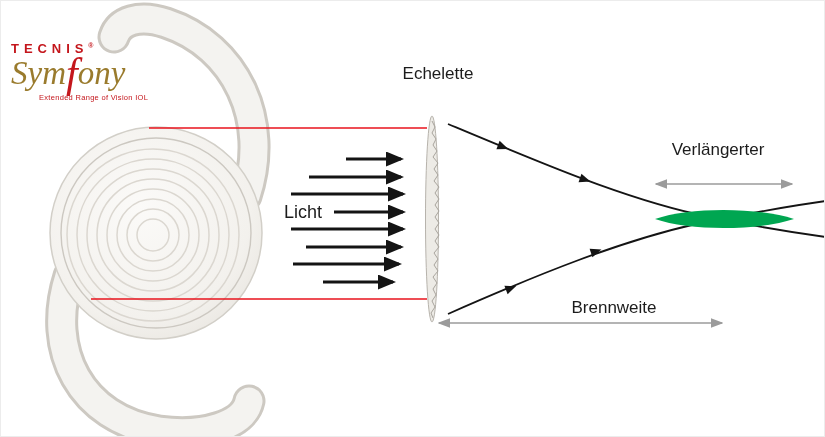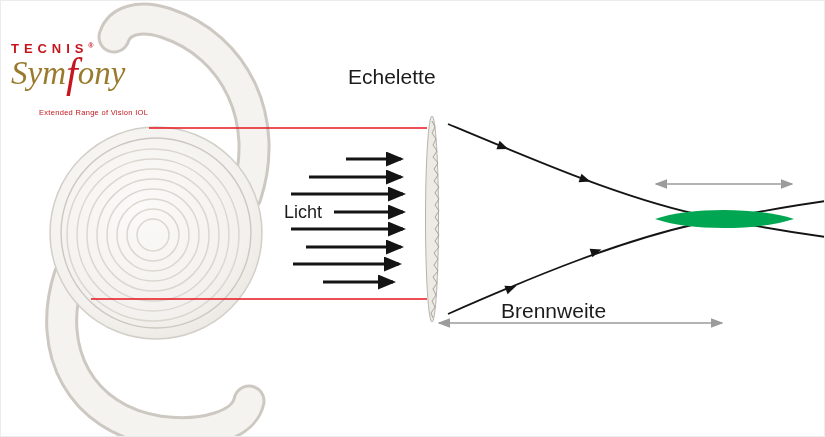--- a/index.html
+++ b/index.html
@@ -25,43 +25,43 @@
   .light-arrow{stroke:var(--ray-black);stroke-width:3;}
   .marker-black{fill:var(--ray-black);}
   .gray-line{stroke:var(--arrow-gray);stroke-width:1.4;}
   .marker-gray{fill:var(--arrow-gray);}
   .green-spindle{fill:var(--focus-green);}
   .echelette-body{fill:#edebe6;stroke:#b7b3ac;stroke-width:1;}
   .echelette-teeth{fill:none;stroke:#a9a59e;stroke-width:1;}
 
   
   .lbl{
-    position:absolute;color:#1c1c1c;font-size:21px;line-height:1.32;
-    white-space:nowrap;
+    position:absolute;color:#1c1c1c;font-size:17px;line-height:1.32;
+    text-align:center;white-space:nowrap;
   }
   .lbl-licht{font-size:18px;text-align:right;}
 
   
   .logo{position:absolute;left:10px;top:40px;width:190px;z-index:5;}
   .logo-tecnis{
     color:var(--brand-red);font-size:13px;font-weight:bold;
     letter-spacing:.38em;font-family:"Liberation Sans",sans-serif;
   }
   .logo-tecnis sup{font-size:7px;letter-spacing:0;}
   .logo-symfony{
     font-family:"Liberation Serif",serif;font-style:italic;
     color:var(--brand-gold);font-size:33px;line-height:1.0;margin-top:1px;
   }
   .logo-symfony .red-f{
     color:var(--brand-red);font-size:42px;line-height:0;
     position:relative;top:3px;
   }
   .logo-tagline{
     color:var(--brand-red);font-size:7.5px;letter-spacing:.04em;
-    margin-top:18px;padding-left:28px;
+    margin-top:3px;padding-left:28px;
   }
 </style>
 </head>
 <body>
 
 <div class="stage">
 
   <svg width="825" height="437" viewBox="0 0 825 437">
     <defs>
       <radialGradient id="lensShade" cx="42%" cy="38%" r="75%">
@@ -144,17 +144,18 @@
     <div class="logo-tagline">Extended Range of Vision IOL</div>
   </div>
 
   <div class="lbl lbl-licht" style="left:283px;top:200px;">Licht</div>
 
   <div class="lbl" style="left:347px;top:62px;width:180px;">
     <div>Echelette</div>
   </div>
 
   <div class="lbl" style="left:627px;top:138px;width:180px;">
+    <div>Verlängerter</div>
   </div>
 
-  <div class="lbl" style="left:500px;top:296px;width:170px;">Brennweite</div>
+  <div class="lbl" style="left:528px;top:296px;width:170px;">Brennweite</div>
 
 </div>
 
 </body></html>

